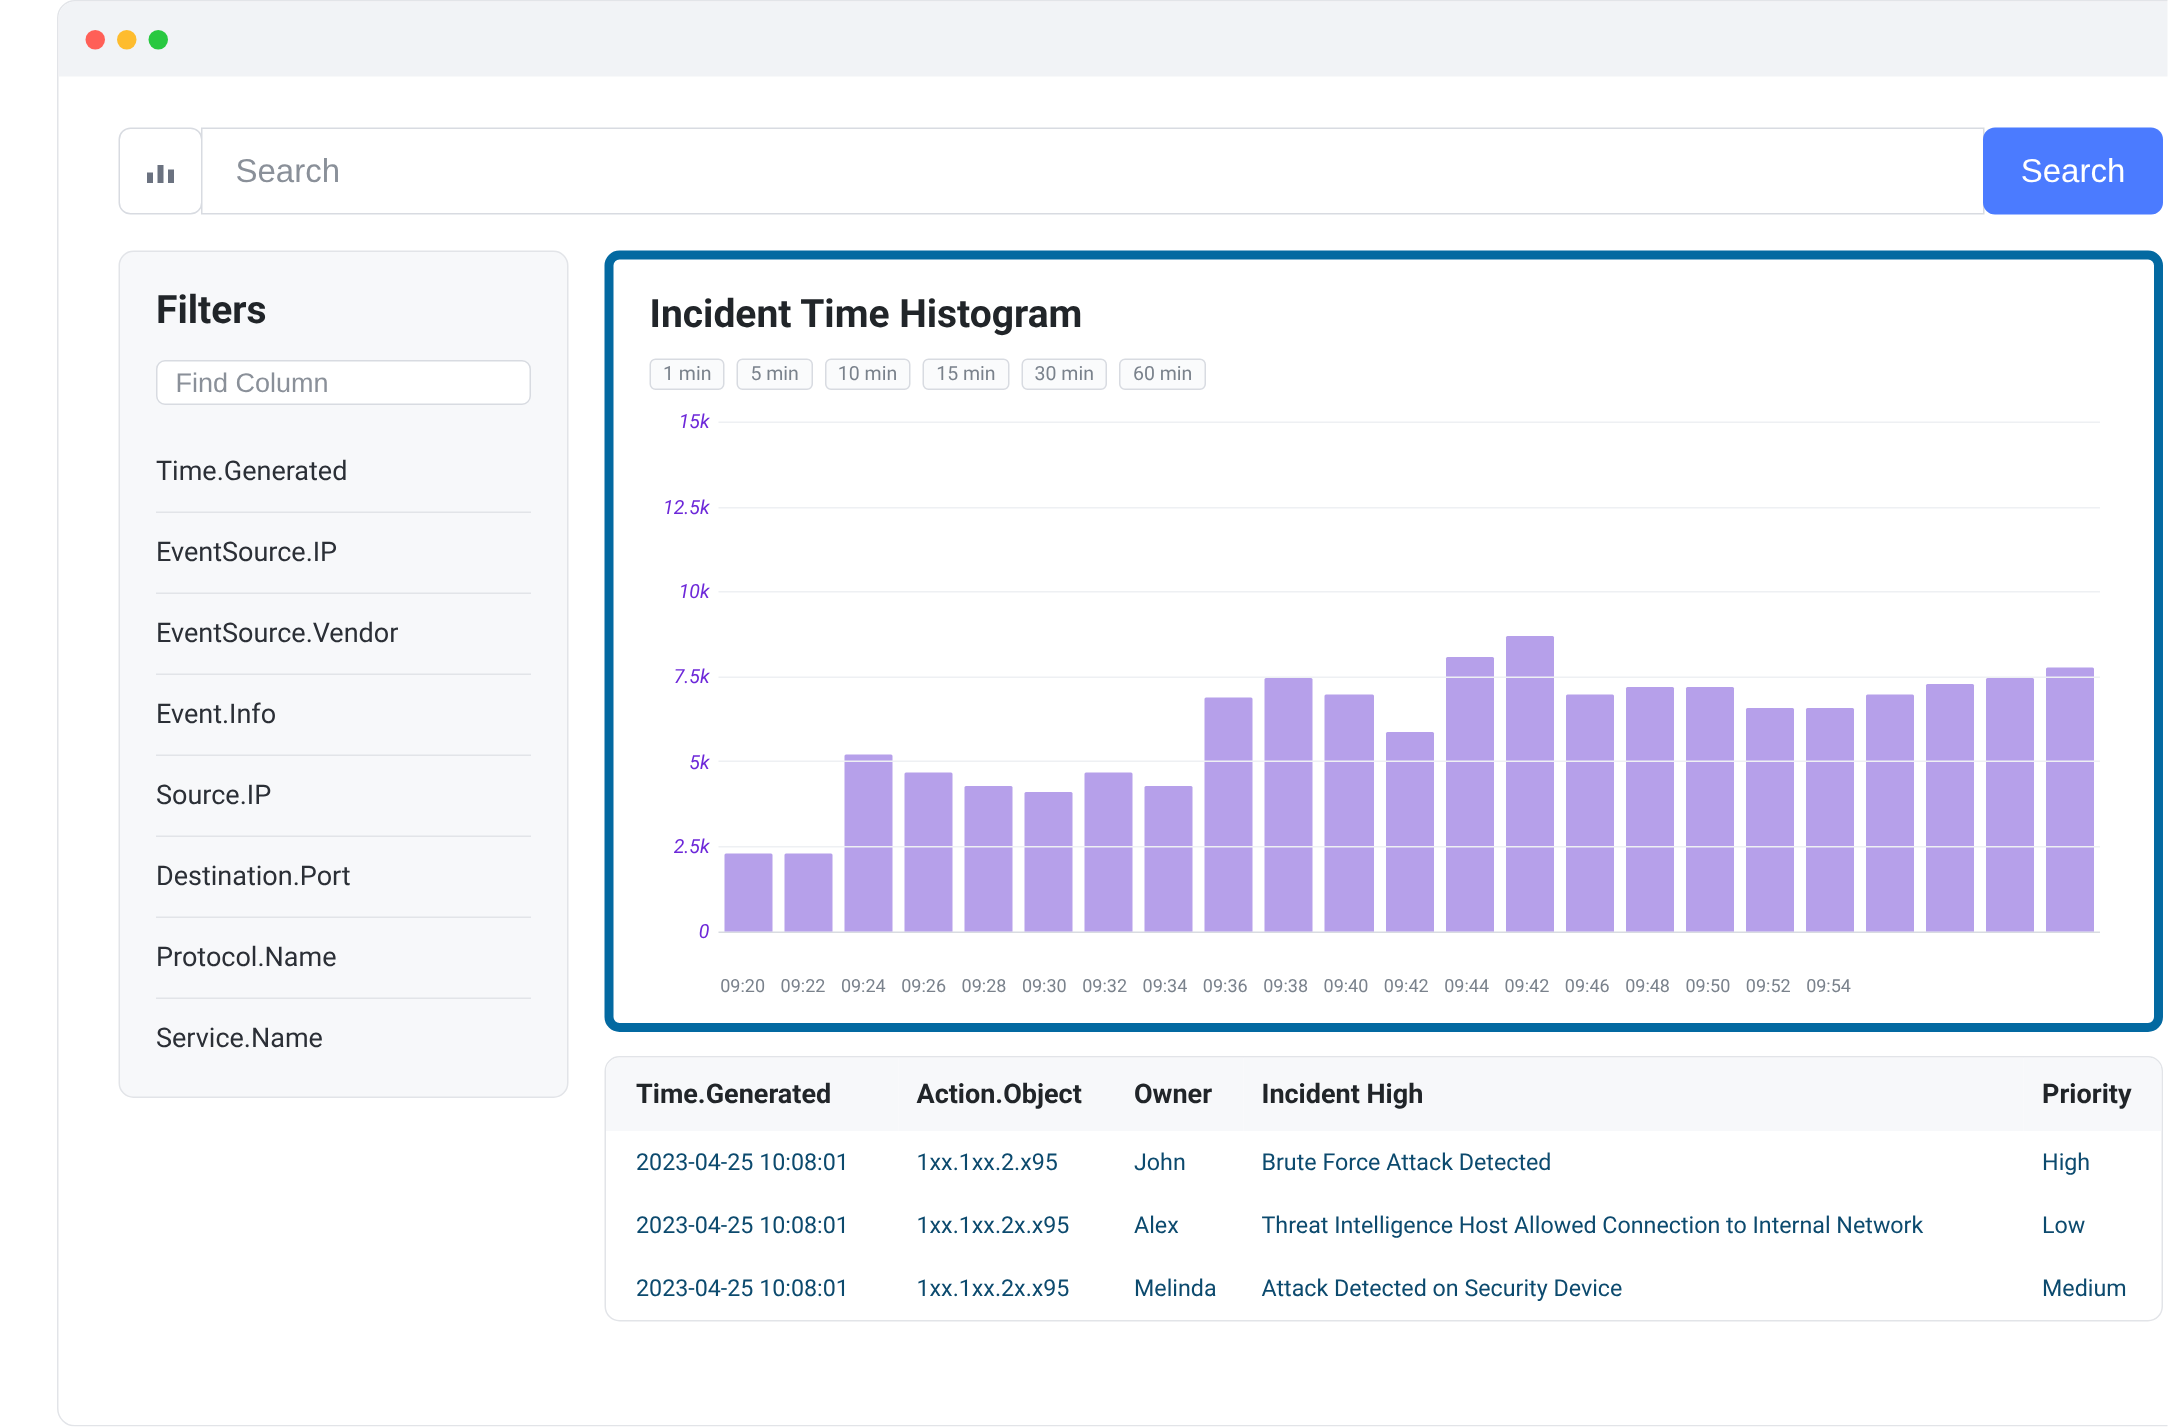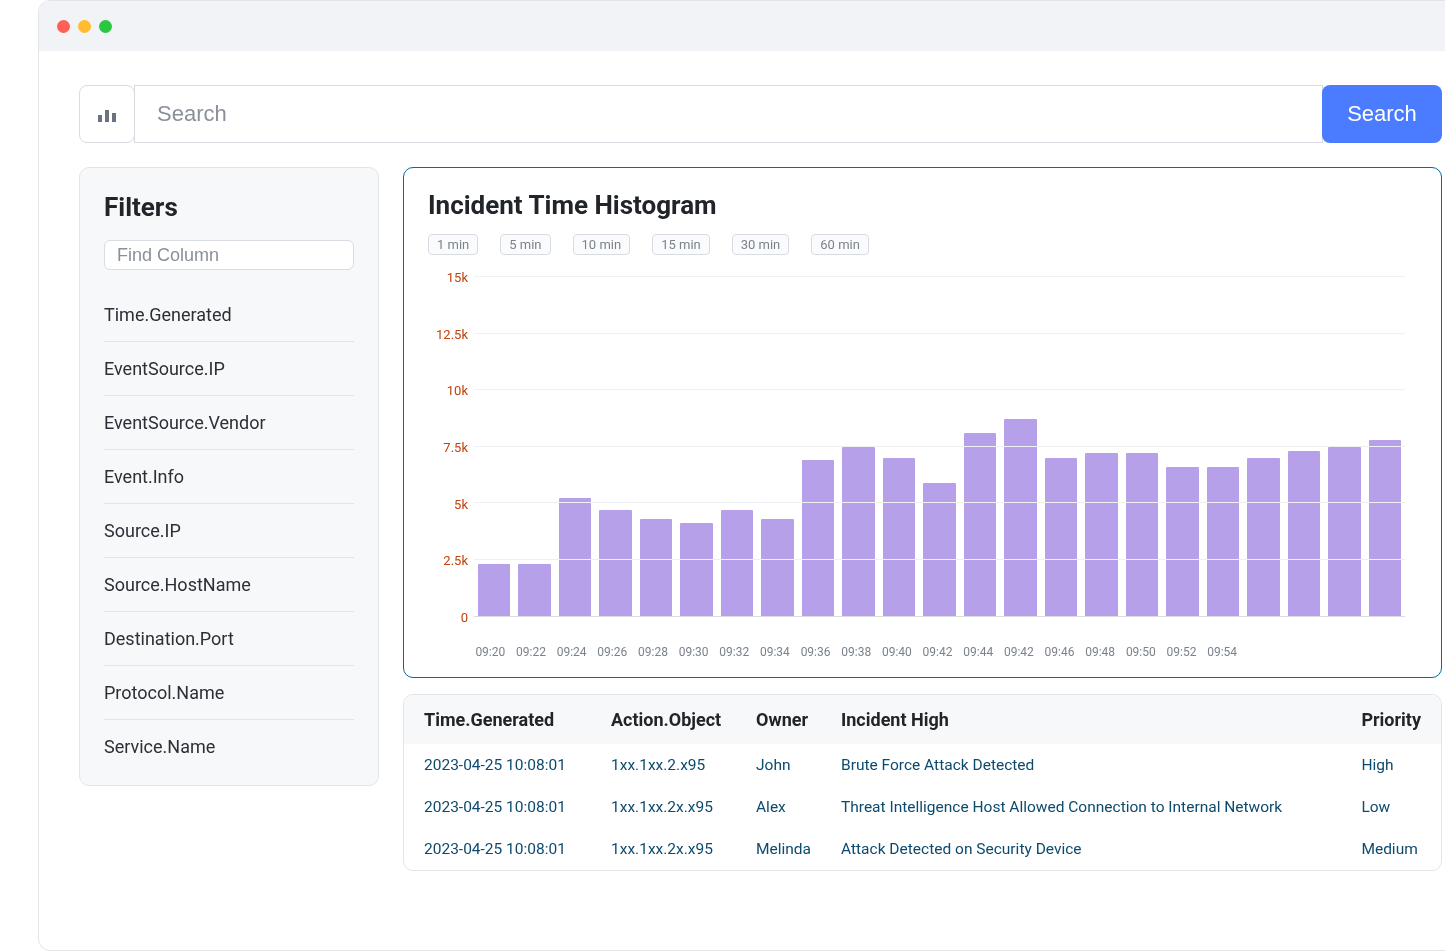--- a/index.html
+++ b/index.html
@@ -116,33 +116,33 @@
   .filter-item:last-child { border-bottom: none; padding-bottom: 4px; }
 
   .right-col {
     flex: 1;
     display: flex;
     flex-direction: column;
     gap: 16px;
   }
 
   .chart-panel {
-    border: 1px solid #0369a1;
+    border: 6px solid #0369a1;
     border-radius: 10px;
     background: #fff;
     padding: 22px 36px 18px 24px;
   }
   .chart-title {
     font-size: 26px;
     font-weight: 700;
     margin-bottom: 14px;
   }
   .time-chips {
     display: flex;
-    gap: 22px;
+    gap: 8px;
     margin-bottom: 12px;
   }
   .chip {
     border: 1px solid #d8dbe1;
     border-radius: 4px;
     padding: 2px 8px;
     font-size: 13px;
     color: #7a828c;
     background: #fafbfc;
     cursor: pointer;
@@ -155,23 +155,24 @@
   }
   .y-axis {
     width: 46px;
     position: relative;
     height: 340px;
   }
   .y-tick {
     position: absolute;
     right: 6px;
     font-size: 13px;
-    color: #c2410c;
+    color: #6d28d9;
     transform: translateY(-50%);
     white-space: nowrap;
+    font-style: italic;
   }
   .plot {
     flex: 1;
     position: relative;
     height: 340px;
     border-bottom: 1px solid #d8dbe1;
   }
   .gridline {
     position: absolute;
     left: 0; right: 0;
@@ -263,21 +264,20 @@
 
       <div class="filters-panel">
         <div class="filters-title">Filters</div>
         <input class="find-column" type="text" placeholder="Find Column" style="">
         <div id="filter-list">
             <div class="filter-item">Time.Generated</div>
             <div class="filter-item">EventSource.IP</div>
             <div class="filter-item">EventSource.Vendor</div>
             <div class="filter-item">Event.Info</div>
             <div class="filter-item">Source.IP</div>
-            <div class="filter-item">Source.HostName</div>
             <div class="filter-item">Destination.Port</div>
             <div class="filter-item">Protocol.Name</div>
             <div class="filter-item">Service.Name</div>
           </div>
       </div>
 
       <div class="right-col">
 
         <div class="chart-panel">
           <div class="chart-title">Incident Time Histogram</div>

